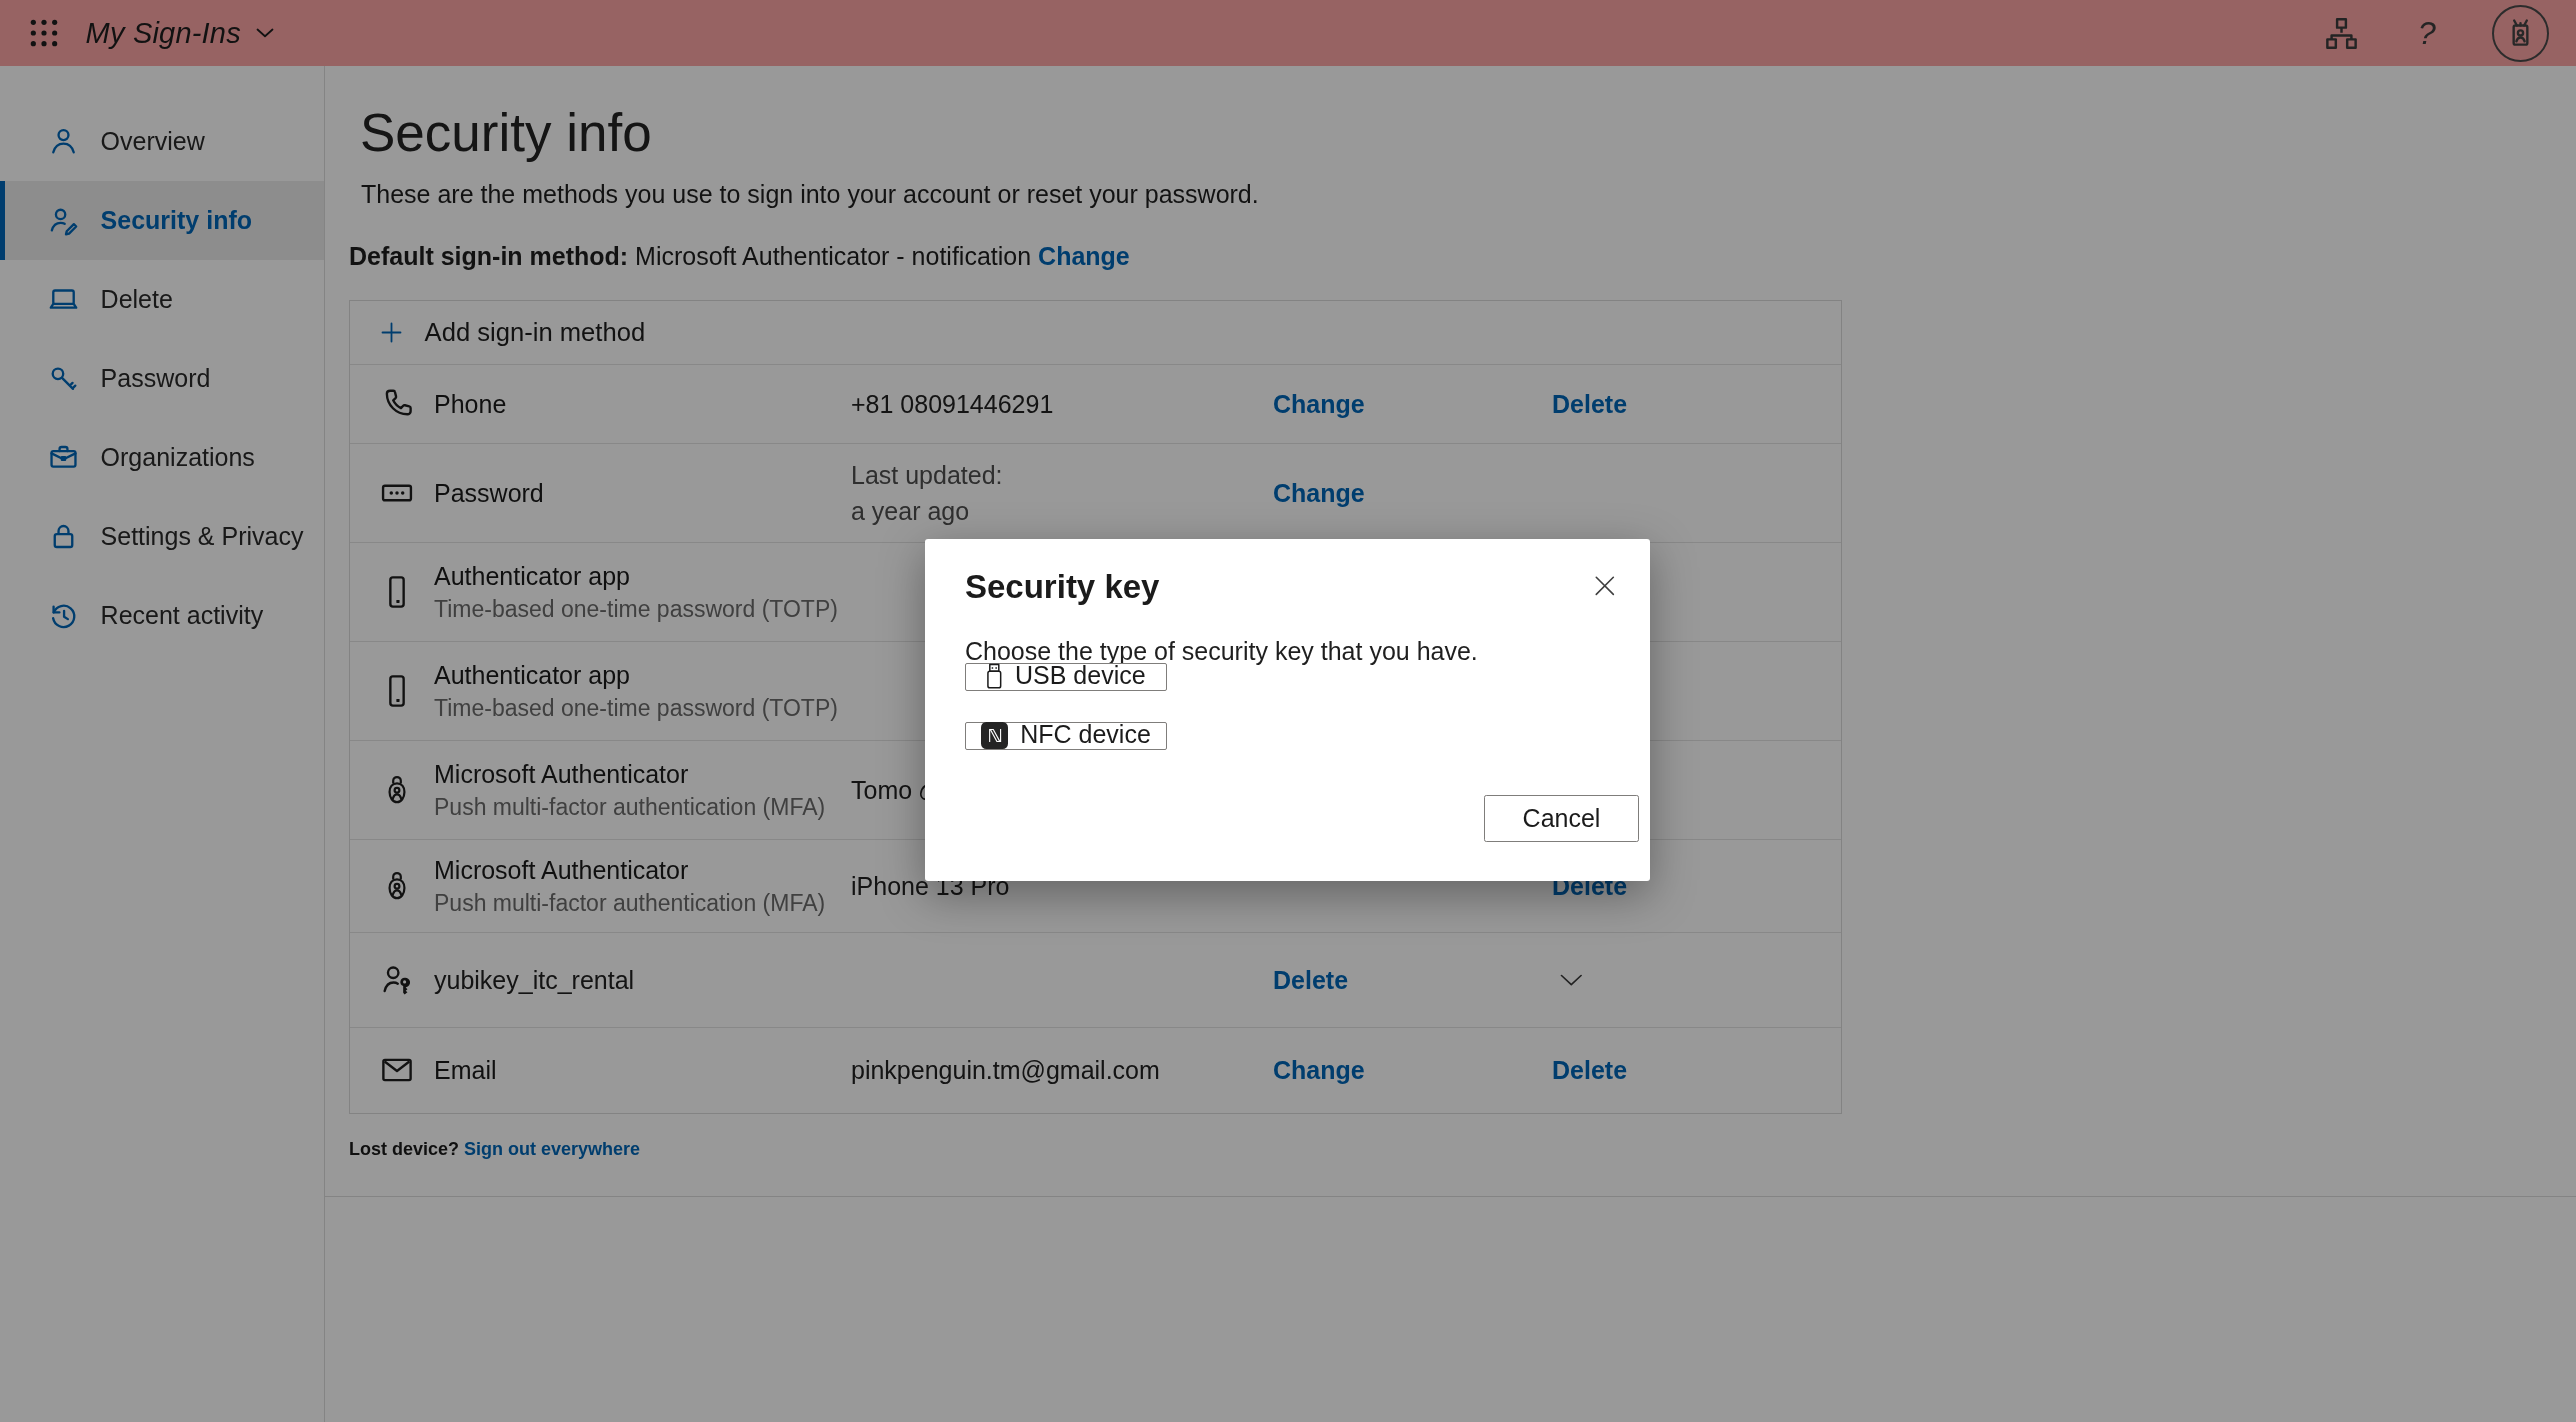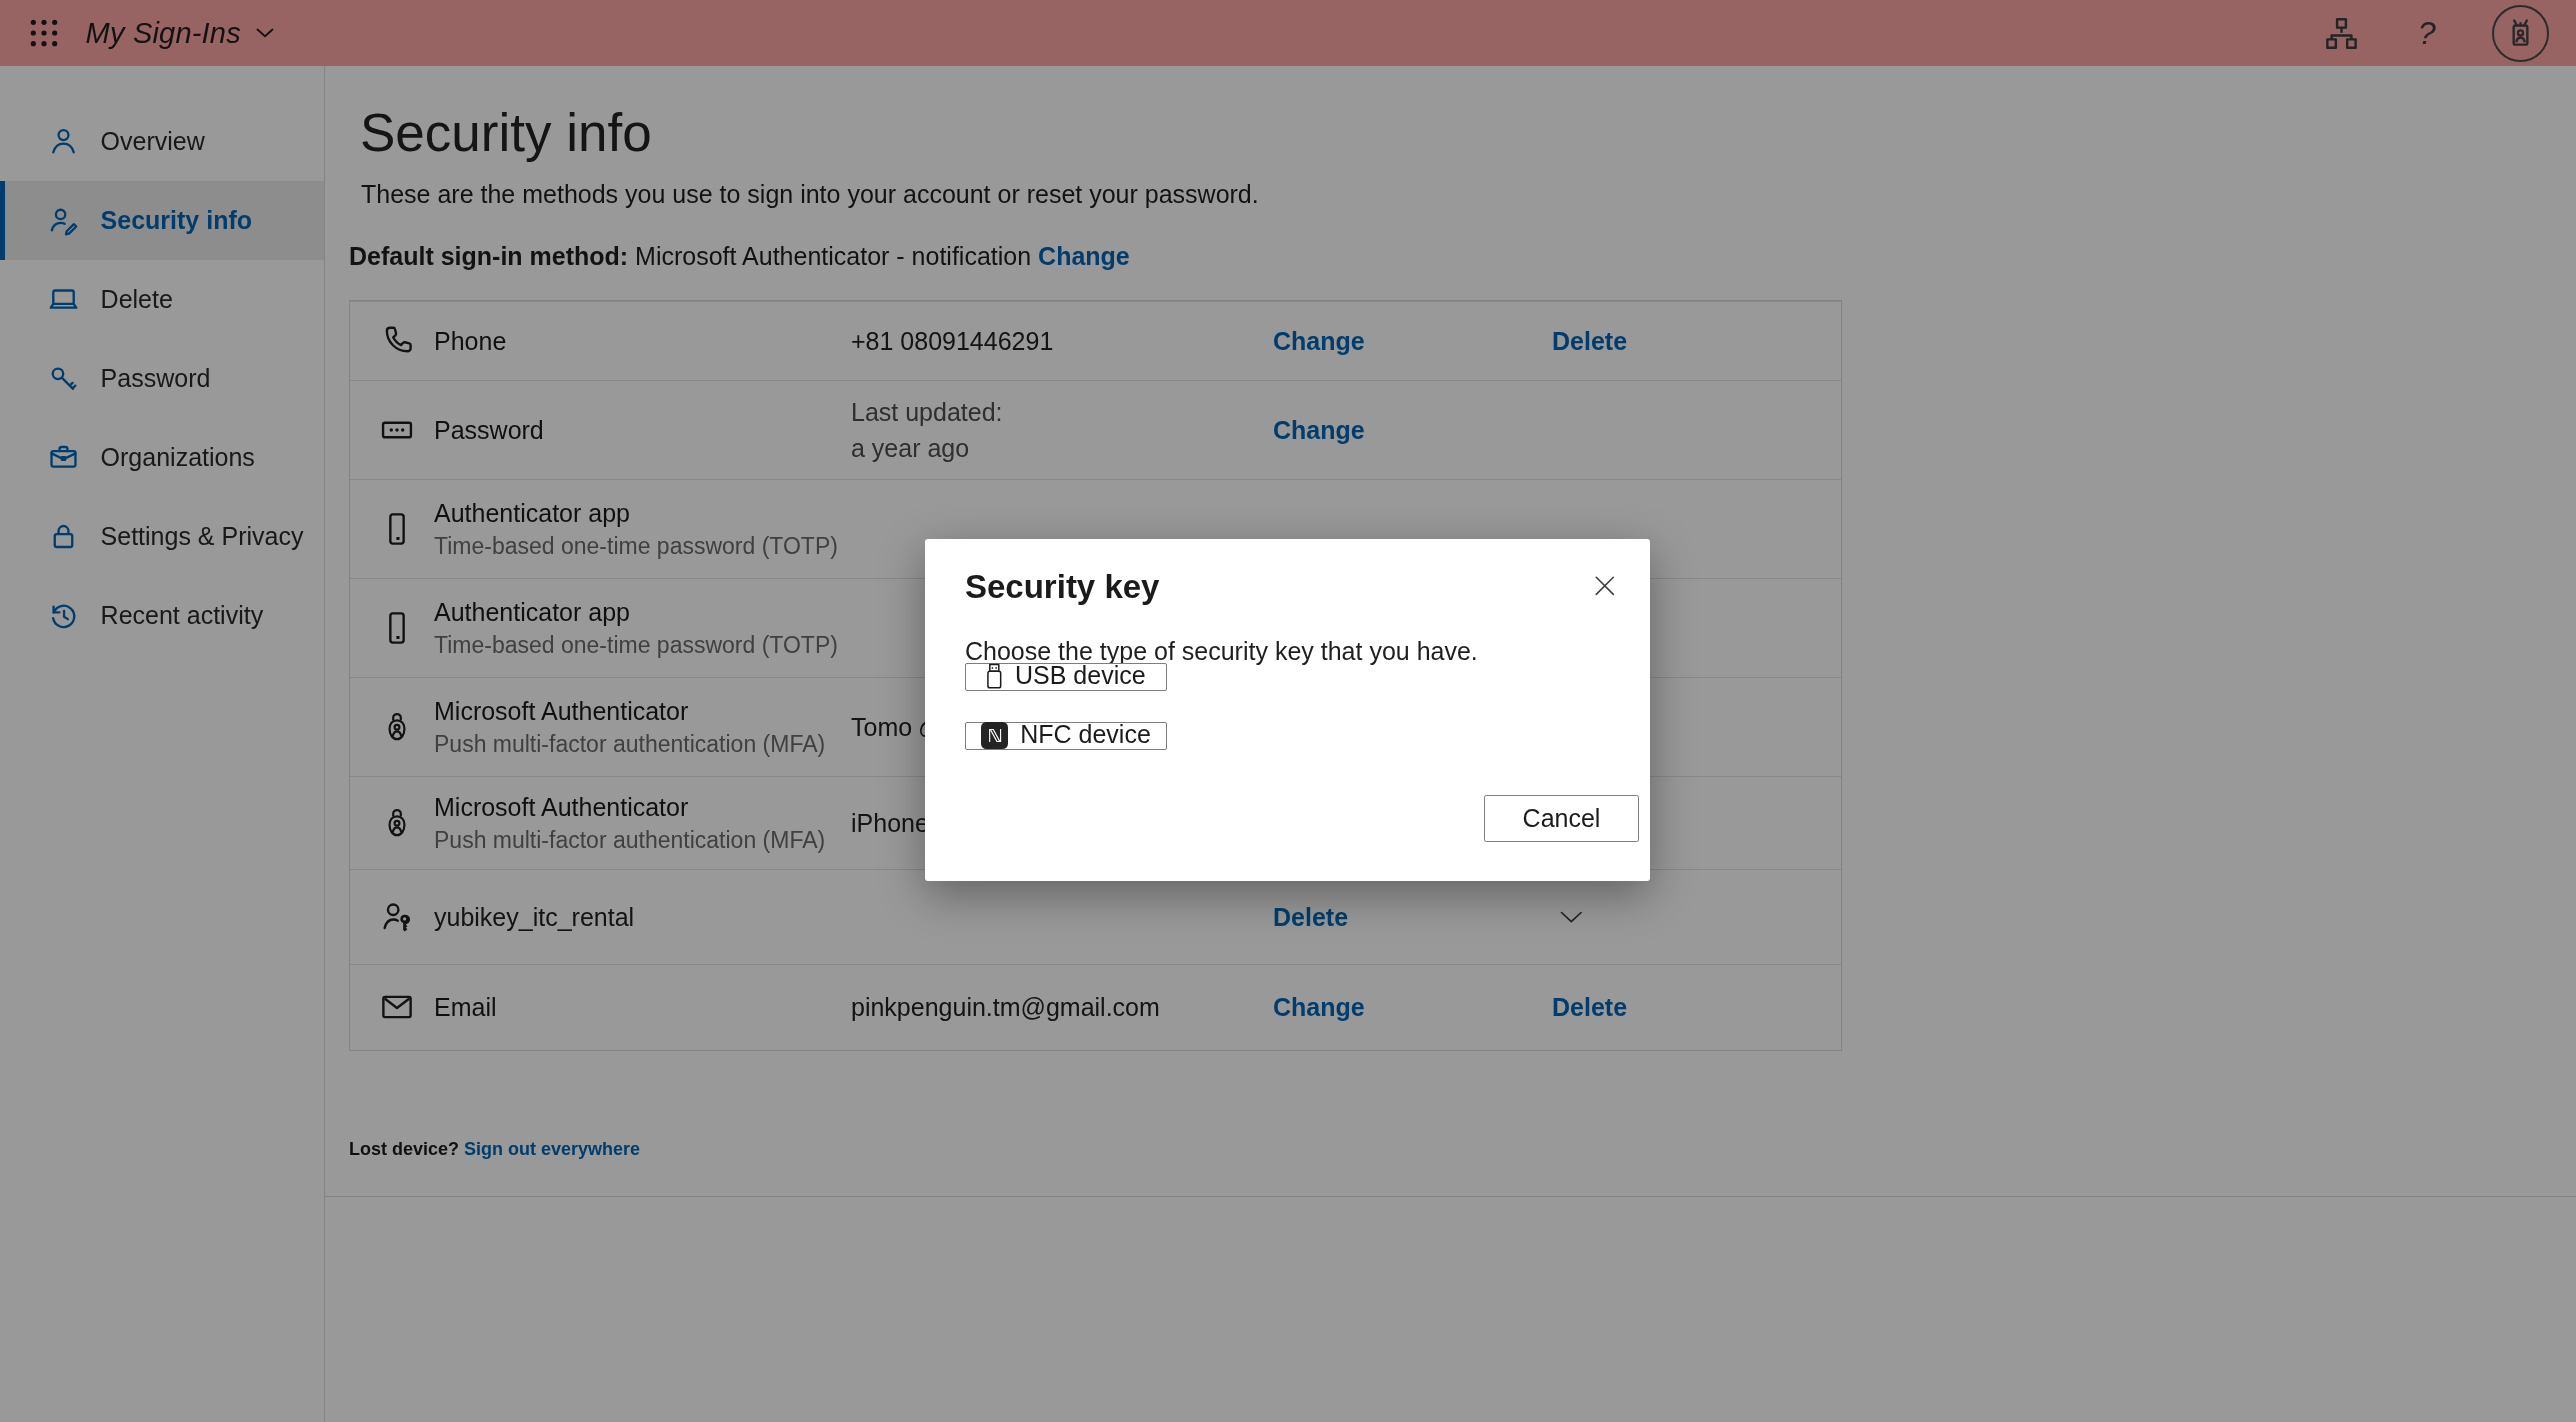--- a/index.html
+++ b/index.html
@@ -224,20 +224,28 @@
   <main class="main">
     <h1 class="page-h1">Security info</h1>
     <div class="page-sub">These are the methods you use to sign into your account or reset your password.</div>
 
     <div class="default-line">
       <b>Default sign-in method:</b><span> Microsoft Authenticator - notification </span><a class="link">Change</a>
     </div>
 
     <div class="methods-table">
 
+      <div class="add-row">
+        <span class="plus">
+          <svg width="27" height="27" viewBox="0 0 24 24" fill="none" stroke="#0067b8" stroke-width="1.6" stroke-linecap="round">
+            <path d="M12 4v16M4 12h16"></path>
+          </svg>
+        </span>
+        <span>Add sign-in method</span>
+      </div>
 
       <div class="m-row" style="height:79px">
         <span class="m-icon">
           <svg width="38" height="38" viewBox="0 0 24 24" fill="none" stroke="currentColor" stroke-width="1.5" stroke-linejoin="round">
             <path d="M7.7 3.6h2c.5 0 .9.3 1 .8l.7 2.8c.1.4 0 .8-.3 1.1L9.6 9.7c1.1 2.3 2.6 3.8 4.9 4.9l1.4-1.5c.3-.3.7-.4 1.1-.3l2.8.7c.5.1.8.5.8 1v2c0 1.1-.9 2-2 2-7.2-.1-12.9-5.8-13-13 0-1.1.9-1.9 2.1-1.9z"></path>
           </svg>
         </span>
         <span class="m-name">Phone</span>
         <span class="m-val">+81 08091446291</span>
         <a class="link m-link">Change</a>

